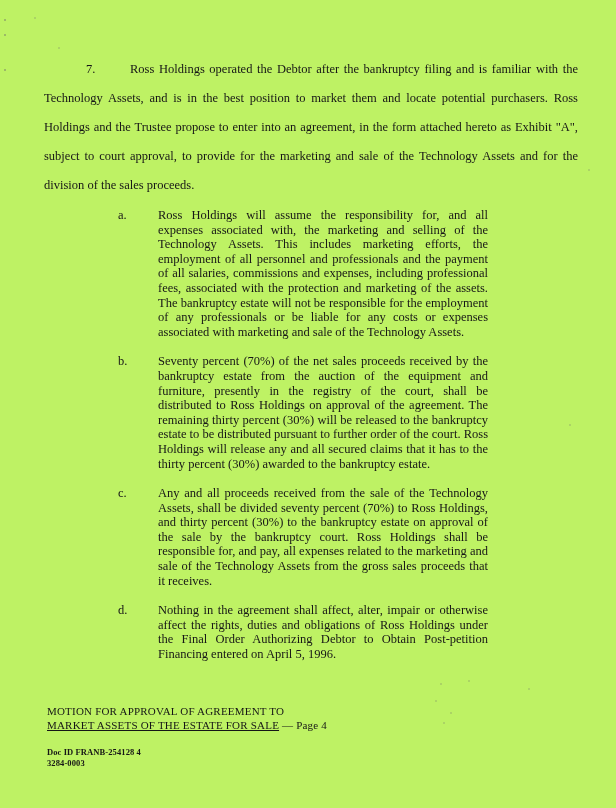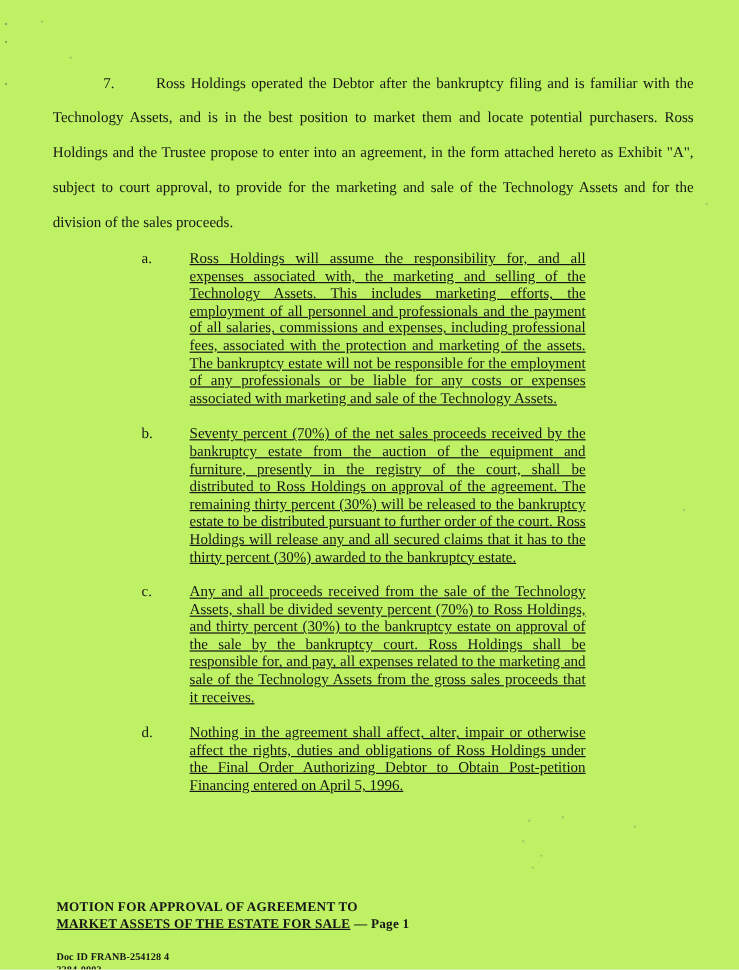--- a/index.html
+++ b/index.html
@@ -43,34 +43,32 @@
     font-size: 12.5px;
     line-height: 14.6px;
   }
   .subitem .letter {
     flex: 0 0 40px;
     width: 40px;
   }
   .subitem .sub-text {
     width: 330px;
     text-align: justify;
-    text-decoration: underline;
   }
   .footer {
     position: absolute;
     left: 47px;
     top: 705px;
     width: 520px;
   }
   .footer-title {
     font-size: 11px;
-    font-weight: 700;
+    font-weight: 400;
     line-height: 13.5px;
     letter-spacing: 0.2px;
-    margin-top: 45px;
   }
   .underlined {
     text-decoration: underline;
   }
   .docid {
     margin-top: 15px;
     font-size: 8.5px;
     font-weight: 700;
     line-height: 11px;
     letter-spacing: 0.1px;
@@ -130,21 +128,21 @@
         <span class="letter">d.</span>
         <div class="sub-text">Nothing in the agreement shall affect, alter, impair or otherwise affect the rights, duties and obligations of Ross Holdings under the Final Order Authorizing Debtor to Obtain Post-petition Financing entered on April 5, 1996.</div>
       </div>
 
     </div>
   </div>
 
   <div class="footer">
     <div class="footer-title">
       <div>MOTION FOR APPROVAL OF AGREEMENT TO</div>
-      <div><span class="underlined">MARKET ASSETS OF THE ESTATE FOR SALE</span><span> — Page 1</span></div>
+      <div><span class="underlined">MARKET ASSETS OF THE ESTATE FOR SALE</span><span> — Page 4</span></div>
     </div>
     <div class="docid">
       <div>Doc ID FRANB-254128 4</div>
       <div>3284-0003</div>
     </div>
   </div>
 
 </div>
 
 </body></html>

